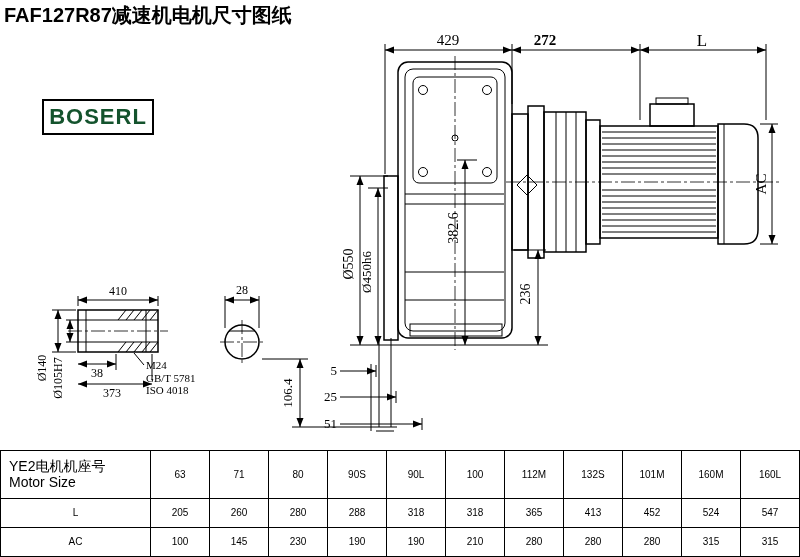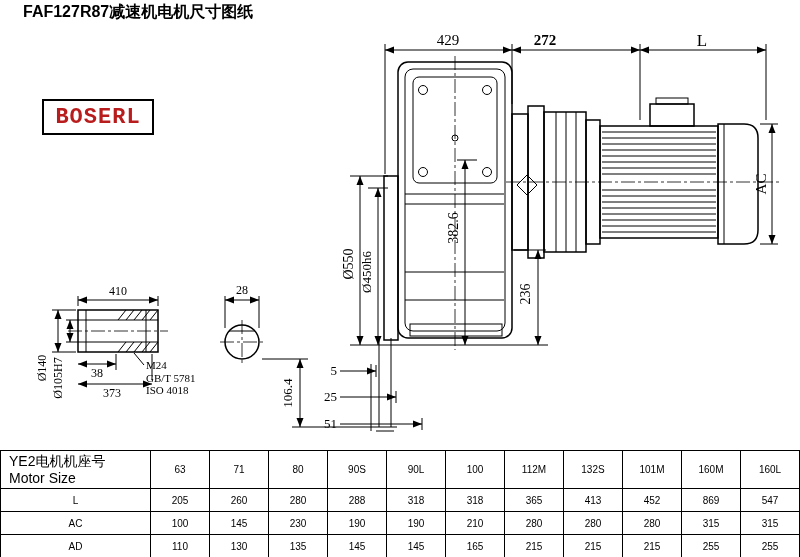--- a/index.html
+++ b/index.html
@@ -1,24 +1,24 @@
 <!DOCTYPE html>
 <html><head>
 <meta charset="utf-8">
 <style>
   * { margin:0; padding:0; box-sizing:border-box; }
   html,body { background:#fff; }
   body { width:800px; height:557px; position:relative; overflow:hidden;
          font-family:"Liberation Sans", sans-serif; color:#000; }
-  .title { position:absolute; top:2px; left:4px; font-size:16px; font-weight:bold;
-           font-family:"Liberation Sans", sans-serif; white-space:nowrap;margin-left:19px; }
+  .title { position:absolute; top:2px; left:4px; font-size:20px; font-weight:bold;
+           font-family:"Liberation Sans", sans-serif; white-space:nowrap; }
   .logo  { position:absolute; top:99px; left:42px; width:112px; height:36px;
            border:2px solid #000; display:flex; align-items:center; justify-content:center; }
-  .logo span { font-family:Liberation Mono, monospace; font-size:22px; font-weight:bold;
-               color:#b91c1c; letter-spacing:1px; }
+  .logo span { font-family:Liberation Sans, sans-serif; font-size:22px; font-weight:bold;
+               color:#14532d; letter-spacing:1px; }
   svg.drawing { position:absolute; top:28px; left:0; }
   svg .o  { fill:none; stroke:#000; stroke-width:1.5; }
   svg .t  { fill:none; stroke:#000; stroke-width:1; }
   svg .d  { fill:none; stroke:#000; stroke-width:1; }
   svg .cl { fill:none; stroke:#000; stroke-width:0.8; stroke-dasharray:14 3 3 3; }
   svg text { font-family:"Liberation Serif", serif; fill:#000; font-size:14px; }
   svg text.b  { font-weight:bold; font-size:15px; }
   svg text.s12 { font-size:12px; }
   svg text.s11 { font-size:11px; }
   svg text.s13 { font-size:13px; }
@@ -261,47 +261,33 @@
       <th>L</th>
       <td>205</td>
       <td>260</td>
       <td>280</td>
       <td>288</td>
       <td>318</td>
       <td>318</td>
       <td>365</td>
       <td>413</td>
       <td>452</td>
-      <td>869</td>
+      <td>524</td>
       <td>547</td>
     </tr>
     <tr class="row">
       <th>AC</th>
       <td>100</td>
       <td>145</td>
       <td>230</td>
       <td>190</td>
       <td>190</td>
       <td>210</td>
       <td>280</td>
       <td>280</td>
       <td>280</td>
       <td>315</td>
       <td>315</td>
     </tr>
-    <tr class="row">
-      <th>AD</th>
-      <td>110</td>
-      <td>130</td>
-      <td>135</td>
-      <td>145</td>
-      <td>145</td>
-      <td>165</td>
-      <td>215</td>
-      <td>215</td>
-      <td>215</td>
-      <td>255</td>
-      <td>255</td>
-    </tr>
   </tbody>
     </table>
 
 </div>
 
 </body></html>

